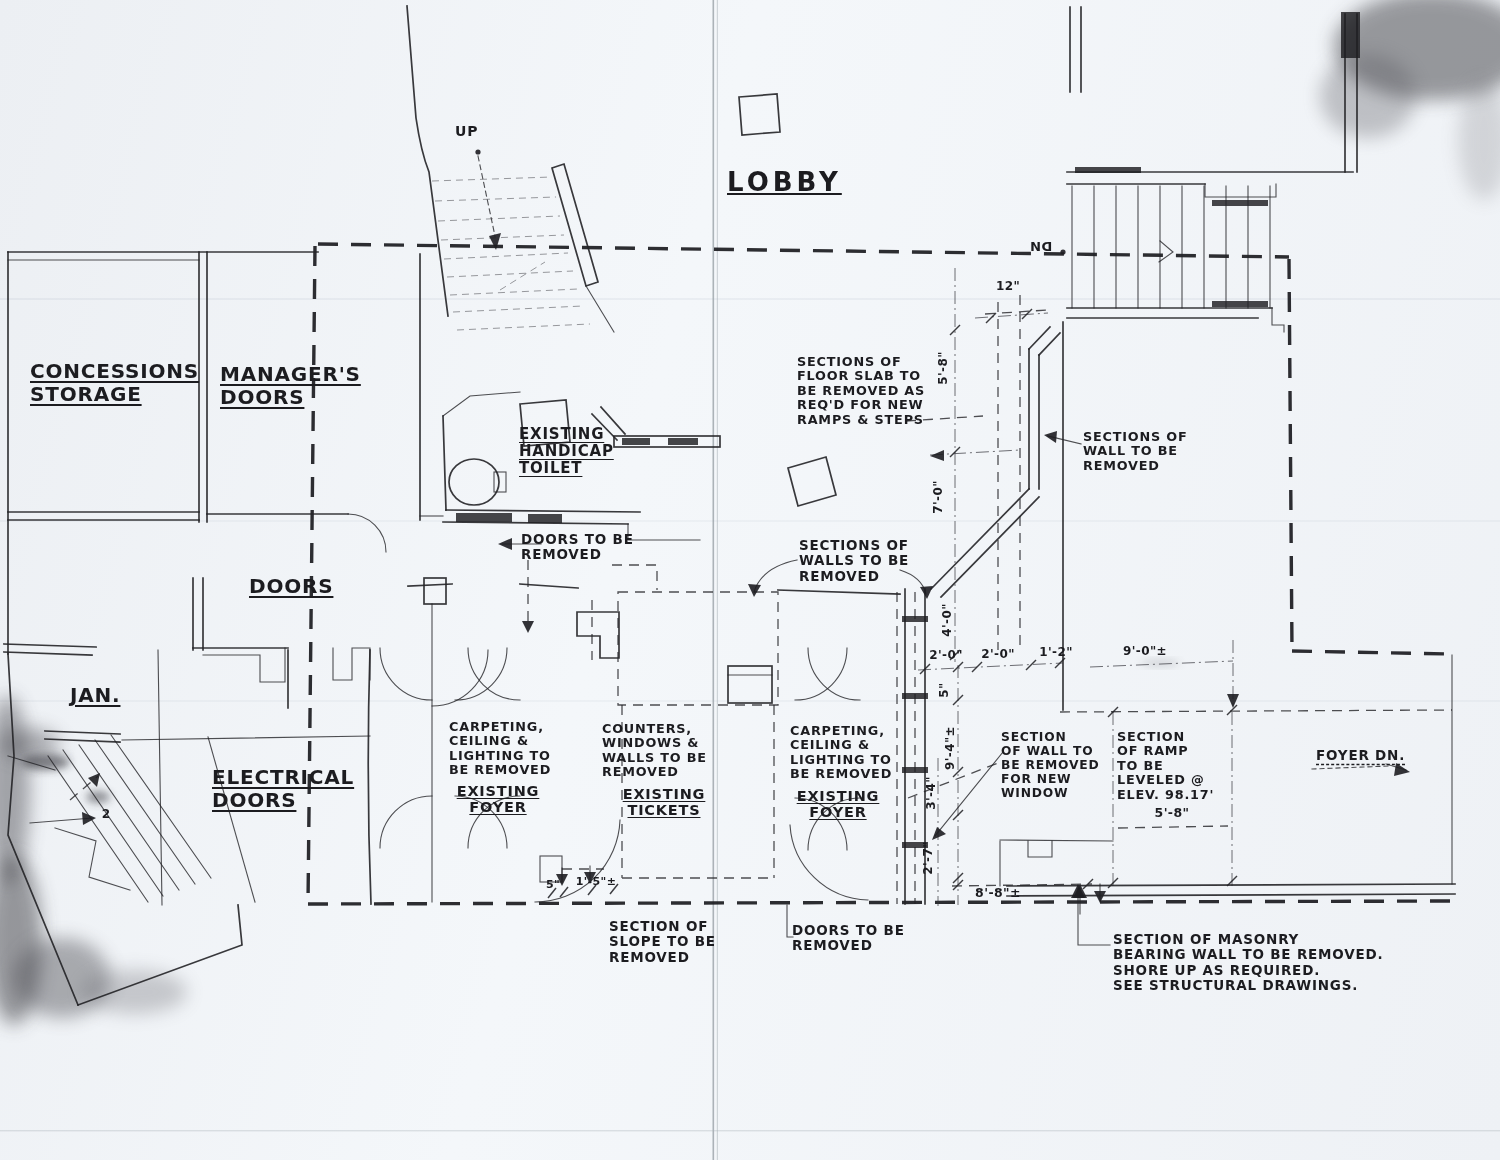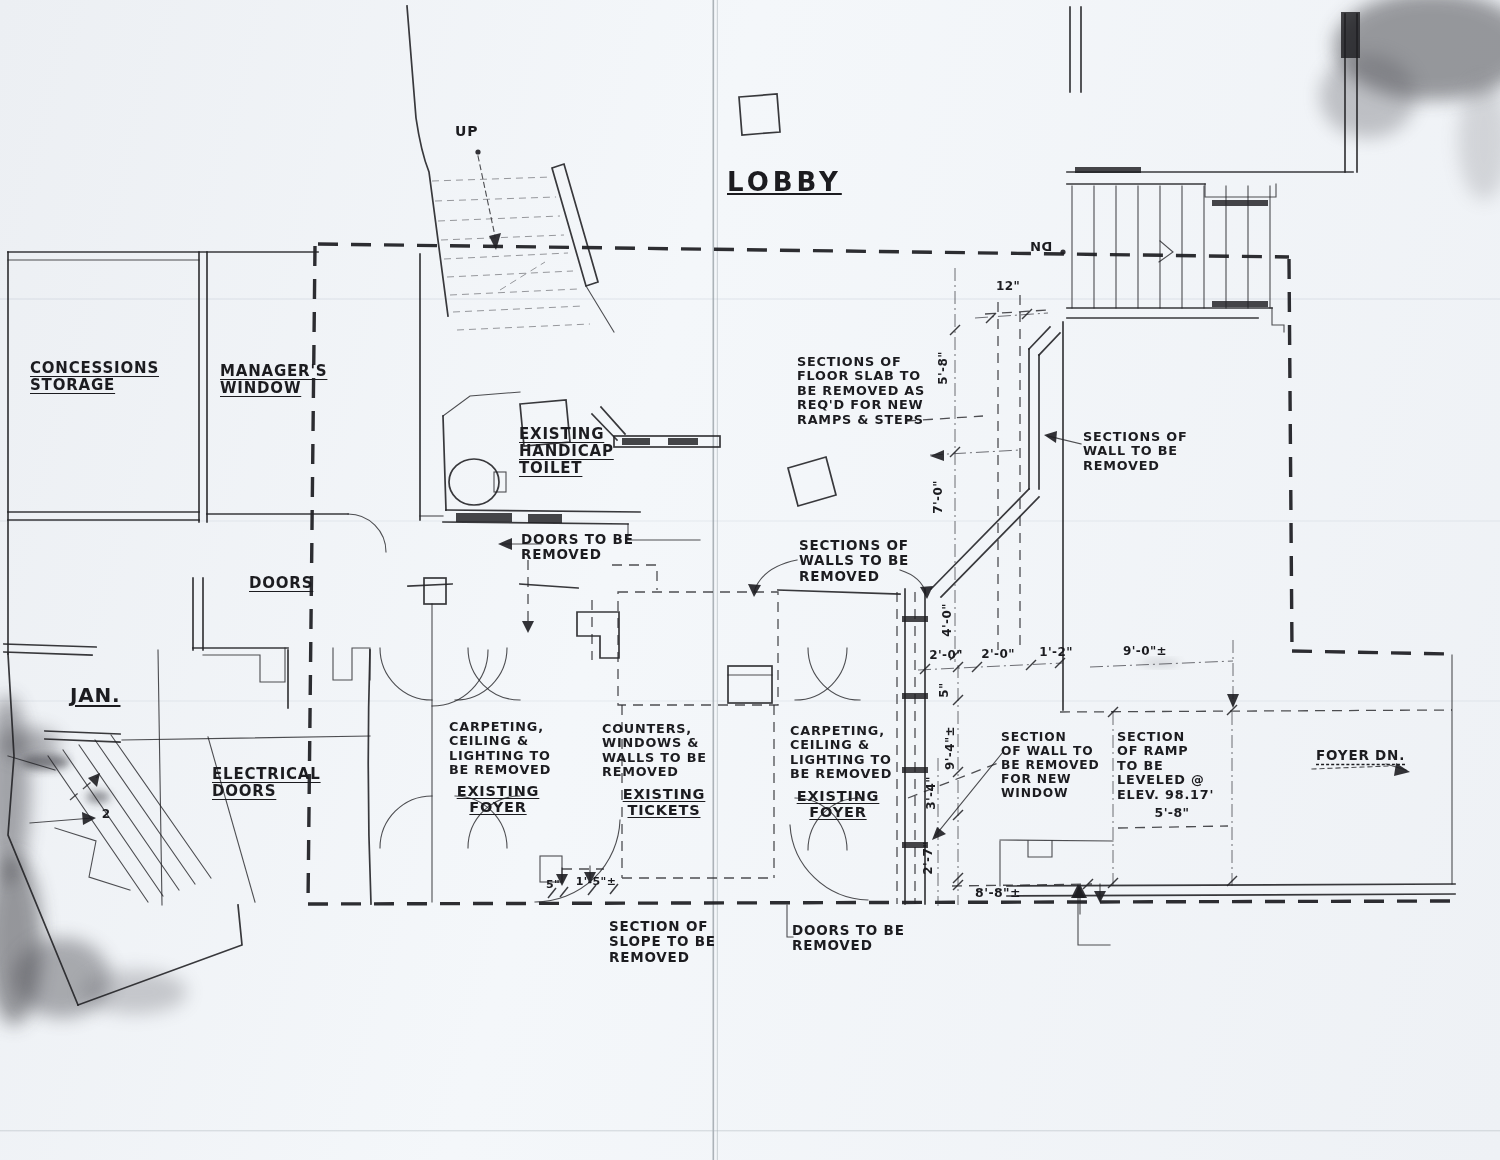--- a/index.html
+++ b/index.html
@@ -2,21 +2,21 @@
 <html><head>
 <meta charset="utf-8">
 <style>
   html,body{margin:0;padding:0;background:#dfe3e8;}
   .sheet{position:relative;width:1500px;height:1160px;overflow:hidden;
     background:linear-gradient(105deg,#eceff3 0%,#f4f7fa 42%,#eef1f5 100%);
     font-family:"DejaVu Sans",sans-serif;}
   svg.plan{position:absolute;left:0;top:0;}
   .lbl{position:absolute;color:#1c1c20;letter-spacing:.8px;white-space:pre-line;
     line-height:1.13;font-weight:600;font-family:"DejaVu Sans",sans-serif;}
-  .room{font-size:15px;text-decoration:underline;text-underline-offset:3px;}
+  .room{font-size:20px;text-decoration:underline;text-underline-offset:3px;}
   .big{font-size:26px;letter-spacing:4px;text-decoration:underline;}
   .note{font-size:12.8px;}
   .dim{position:absolute;color:#1c1c20;font-weight:600;font-size:12px;letter-spacing:.4px;
     font-family:"DejaVu Sans",sans-serif;transform:translate(-50%,-50%);white-space:nowrap;}
   .vdim{transform:translate(-50%,-50%) rotate(-90deg);}
   .rot180{transform:rotate(180deg);}
   .ctr{text-align:center;}
   .sub{font-size:14.5px;text-decoration:underline;text-underline-offset:2px;}
 </style>
 </head>
@@ -294,21 +294,21 @@
 <div class="lbl note" style="left:455px;top:124px;font-size:14px">UP</div>
 
 <div class="lbl big" style="left:727px;top:168px">LOBBY</div>
 
 <div class="dim rot180" style="left:1041px;top:246px;transform:translate(-50%,-50%) rotate(180deg);font-size:13px">DN</div>
 
 <div class="lbl room" style="left:30px;top:360px">CONCESSIONS
 STORAGE</div>
 
 <div class="lbl room" style="left:220px;top:363px">MANAGER'S
-WINDOW</div>
+DOORS</div>
 
 <div class="lbl room" style="left:519px;top:426px;font-size:15px">EXISTING
 HANDICAP
 TOILET</div>
 
 <div class="lbl note" style="left:797px;top:355px">SECTIONS OF
 FLOOR SLAB TO
 BE REMOVED AS
 REQ'D FOR NEW
 RAMPS &amp; STEPS</div>
@@ -367,20 +367,24 @@
 
 <div class="lbl note" style="left:1316px;top:748px;font-size:13.5px;text-decoration:underline;text-decoration-style:dashed;text-underline-offset:4px">FOYER DN.</div>
 
 <div class="lbl note" style="left:609px;top:919px;font-size:13.5px">SECTION OF
 SLOPE TO BE
 REMOVED</div>
 
 <div class="lbl note" style="left:792px;top:923px;font-size:13.5px">DOORS TO BE
 REMOVED</div>
 
+<div class="lbl note" style="left:1113px;top:932px;font-size:13.5px">SECTION OF MASONRY
+BEARING WALL TO BE REMOVED.
+SHORE UP AS REQUIRED.
+SEE STRUCTURAL DRAWINGS.</div>
 
 <div class="dim" style="left:1008px;top:286px">12"</div>
 <div class="dim vdim" style="left:943px;top:368px">5'-8"</div>
 <div class="dim vdim" style="left:938px;top:497px">7'-0"</div>
 <div class="dim vdim" style="left:947px;top:620px">4'-0"</div>
 <div class="dim" style="left:946px;top:655px">2'-0"</div>
 <div class="dim" style="left:998px;top:654px">2'-0"</div>
 <div class="dim" style="left:1056px;top:652px">1'-2"</div>
 <div class="dim" style="left:1145px;top:651px">9'-0"±</div>
 <div class="dim vdim" style="left:944px;top:690px">5"</div>

